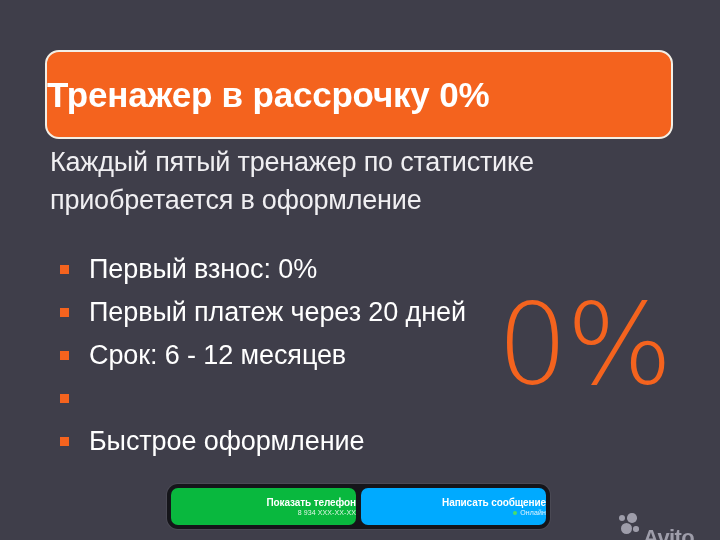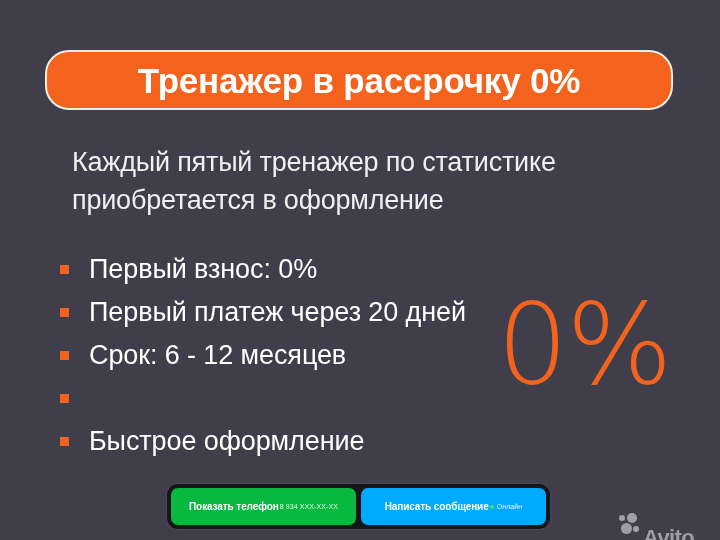--- a/index.html
+++ b/index.html
@@ -16,27 +16,26 @@
     position: relative;
     -webkit-font-smoothing: antialiased;
   }
 
   
   #title-banner {
     position: absolute;
     left: 45px;
     top: 50px;
     width: 628px;
-    height: 60px;
+    height: 89px;
     background: #f4631e;
     border: 2px solid #f2efe6;
-    border-radius: 24px;
-    display: flex;
-    align-items: center;
-    justify-content: center;
+    border-radius: 14px;
+    display: flex;
+    align-items: center;
   }
 
   #title-text {
     color: #ffffff;
     font-size: 35px;
     font-weight: bold;
     letter-spacing: -0.2px;
     white-space: nowrap;
     line-height: 1;
   }
@@ -46,21 +45,21 @@
     position: absolute;
     left: 50px;
     top: 143px;
     width: 630px;
     color: #f0eff2;
     font-size: 27px;
     font-weight: 400;
     line-height: 38px;
     letter-spacing: -0.2px;
   }
-  #subtitle .line { display: block; white-space: nowrap; margin-left: 22px; }
+  #subtitle .line { display: block; white-space: nowrap; }
 
   
   #big-percent {
     position: absolute;
     left: 497px;
     top: 288px;
     color: #f4631e;
     font-size: 112px;
     font-weight: 300;
     line-height: 1;
@@ -114,22 +113,22 @@
     display: flex;
     align-items: center;
     padding: 4px;
     gap: 5px;
   }
   .contact-btn {
     flex: 1 1 0;
     height: 100%;
     border-radius: 7px;
     display: flex;
-    flex-direction: row;
-    align-items: center;
+    flex-direction: column;
+    align-items: flex-end;
     justify-content: center;
     gap: 1px;
     border: none;
     cursor: pointer;
   }
   #show-phone-button { background: #09b83e; }
   #send-message-button { background: #0af; }
   .contact-btn .primary {
     color: #ffffff;
     font-size: 10px;

